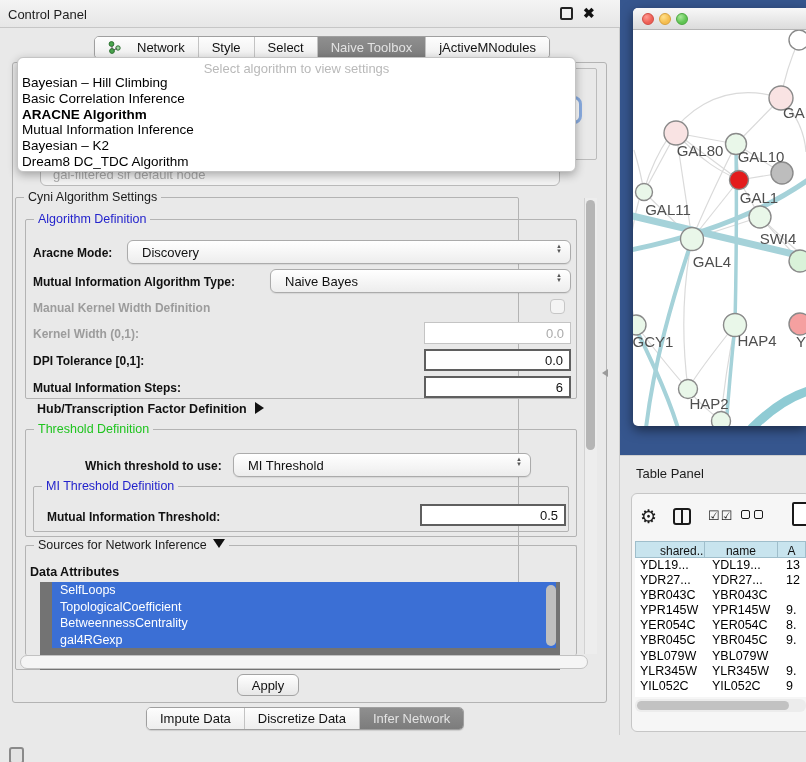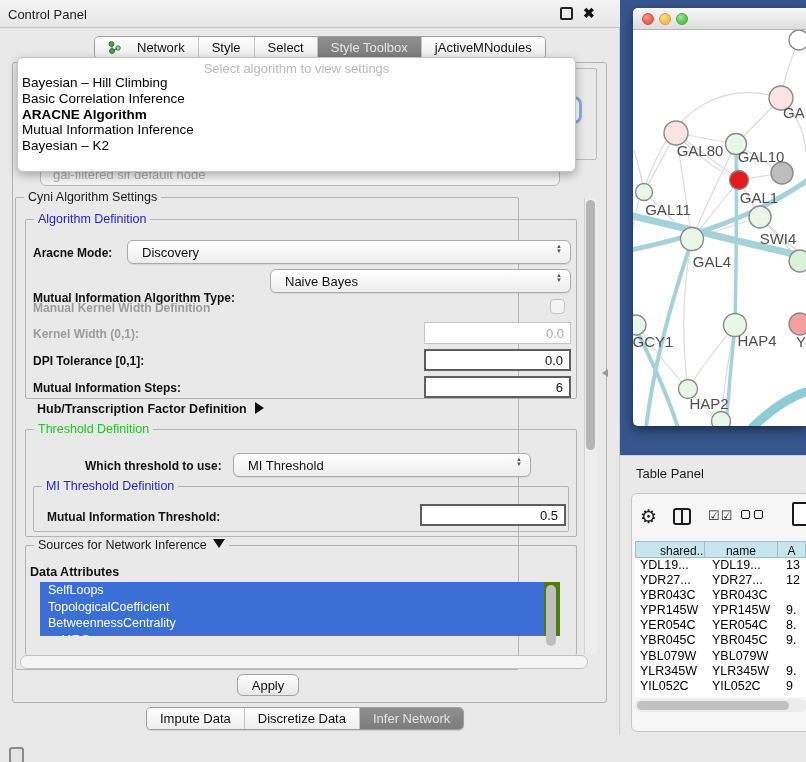--- a/index.html
+++ b/index.html
@@ -44,21 +44,21 @@
 
   .combo { background:linear-gradient(#ffffff,#ededed); border:1px solid #ababab; border-radius:6px; height:24px; font-size:13px; color:#111; display:flex; align-items:center; padding-left:14px; box-shadow:0 1px 1px rgba(0,0,0,.08); }
   .combo .arr { position:absolute; right:8px; top:3px; display:flex; flex-direction:column; font-size:6px; line-height:4.6px; color:#555; letter-spacing:0; }
   .field { background:#fff; border:1px solid #c4c4c4; font-size:13px; text-align:right; padding:3px 6px 0 12px; height:22px; color:#111; }
   .field.dark { border:2px solid #5f5f5f; padding-top:2px; }
   .field.dis { color:#ababab; }
 
   .tri-right { display:inline-block; width:0; height:0; border-left:9px solid #111; border-top:6px solid transparent; border-bottom:6px solid transparent; margin-left:8px; vertical-align:-1px; }
   .tri-down { display:inline-block; width:0; height:0; border-top:9px solid #111; border-left:6px solid transparent; border-right:6px solid transparent; margin-left:6px; vertical-align:1px; }
 
-  #attr-list { left:40px; top:582px; width:520px; height:54px; background:#4d7c0f; overflow:hidden; }
+  #attr-list { left:40px; top:582px; width:520px; height:88px; background:#737373; overflow:hidden;padding-left:12px; }
   .attr-item { height:16.5px; line-height:16.5px; font-size:12.5px; color:#fff; background:#3b6fd5; width:504px; padding-left:8px; white-space:nowrap; }
   #attr-scroll { left:546px; top:585px; width:10px; height:61px; background:#bfbfbf; border-radius:5px; }
 
   #settings-scroll-track { left:584px; top:198px; width:13px; height:456px; background:#ededed; border-left:1px solid #d2d2d2; }
   #settings-scroll-thumb { left:586px; top:200px; width:9px; height:250px; background:#b5b5b5; border-radius:5px; }
   #hstrip { left:20px; top:655px; width:568px; height:14px; background:#f5f5f5; border:1px solid #c2c2c2; border-radius:8px; }
 
   #apply-btn { left:237px; top:674px; width:62px; height:22px; background:linear-gradient(#ffffff,#e7e7e7); border:1px solid #a3a3a3; border-radius:6px; font-size:13px; color:#111; text-align:center; padding-top:3px; }
 
   #mini-icon { left:9px; top:747px; width:15px; height:17px; border:2px solid #8a8a8a; border-radius:3px; background:#e3e3e3; }
@@ -120,51 +120,52 @@
       </svg>
     <span>Network</span>
   </div>
   <div class="tab">
       <span>Style</span>
     </div>
   <div class="tab">
       <span>Select</span>
     </div>
   <div class="tab sel">
-      <span>Style Toolbox</span>
+      <span>Naive Toolbox</span>
     </div>
   <div class="tab">
       <span>jActiveMNodules</span>
     </div>
 </div>
 
 <div class="abs" id="algo-popup">
   <div class="ph">Select algorithm to view settings</div>
   <div class="algo-item">Bayesian – Hill Climbing</div>
   <div class="algo-item">Basic Correlation Inference</div>
   <div class="algo-item bold">ARACNE Algorithm</div>
   <div class="algo-item">Mutual Information Inference</div>
   <div class="algo-item">Bayesian – K2</div>
+  <div class="algo-item">Dream8 DC_TDC Algorithm</div>
 </div>
 
 <div class="abs gbox" style="left:15px; top:197px; width:504px; height:473px;padding-left:32px;">
   <span class="gtitle t-black">Cyni Algorithm Settings</span>
 </div>
 <div class="abs" id="settings-scroll-track"></div>
 <div class="abs" id="settings-scroll-thumb"></div>
 
 <div class="abs gbox" style="left:25px; top:219px; width:552px; height:180px;">
   <span class="gtitle t-blue" style="background:#e9e9e9;">Algorithm Definition</span>
 </div>
 <div class="abs lbl" style="left:33px; top:246px;">Aracne Mode:</div>
 <div class="abs combo" style="left:127px; top:240px; width:444px;">
   <span>Discovery</span>
   <span class="arr">▲<br>▼</span>
 </div>
-<div class="abs lbl" style="left:33px; top:275px;margin-top:16px;">Mutual Information Algorithm Type:</div>
+<div class="abs lbl" style="left:33px; top:275px;">Mutual Information Algorithm Type:</div>
 <div class="abs combo" style="left:270px; top:269px; width:301px;">
   <span>Naive Bayes</span>
   <span class="arr">▲<br>▼</span>
 </div>
 <div class="abs lbl dis" style="left:33px; top:301px;">Manual Kernel Width Definition</div>
 <div class="abs" style="left:550px; top:299px; width:15px; height:15px; border:1px solid #c6c6c6; border-radius:4px; background:#f4f4f4;"></div>
 <div class="abs lbl dis" style="left:33px; top:327px;">Kernel Width (0,1):</div>
 <div class="abs field dis" style="left:424px; top:322px; width:147px;">0.0</div>
 <div class="abs lbl" style="left:33px; top:354px;">DPI Tolerance [0,1]:</div>
 <div class="abs field dark" style="left:424px; top:349px; width:147px;">0.0</div>

